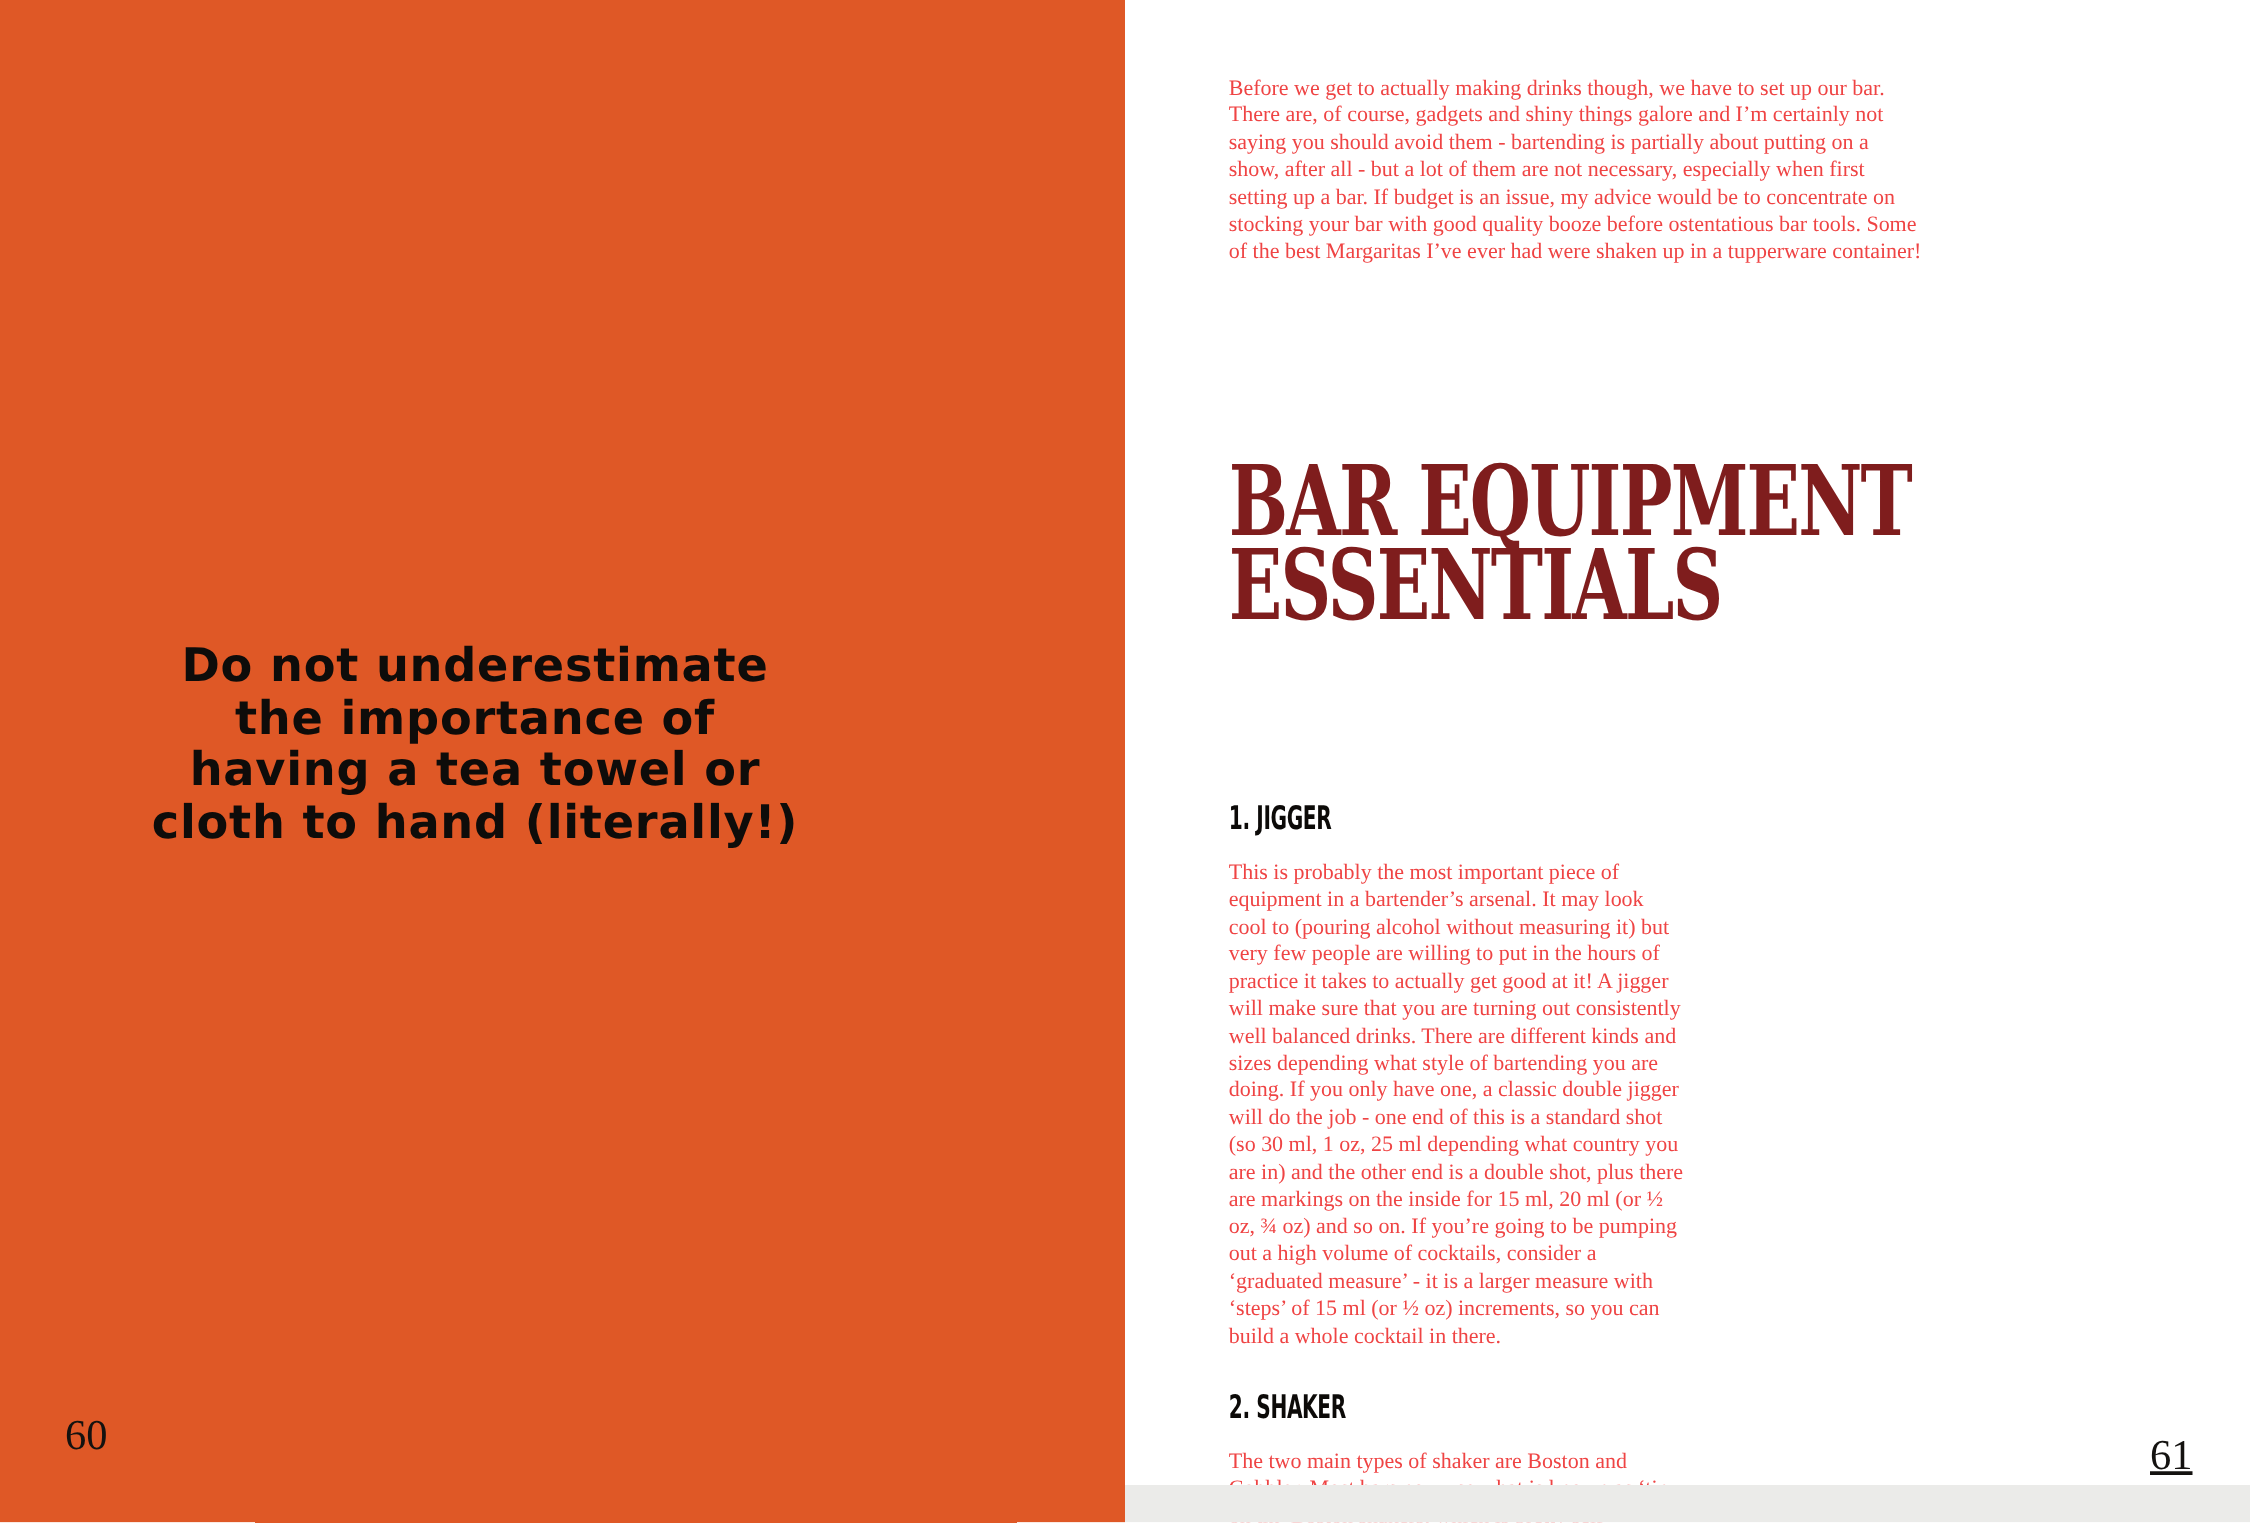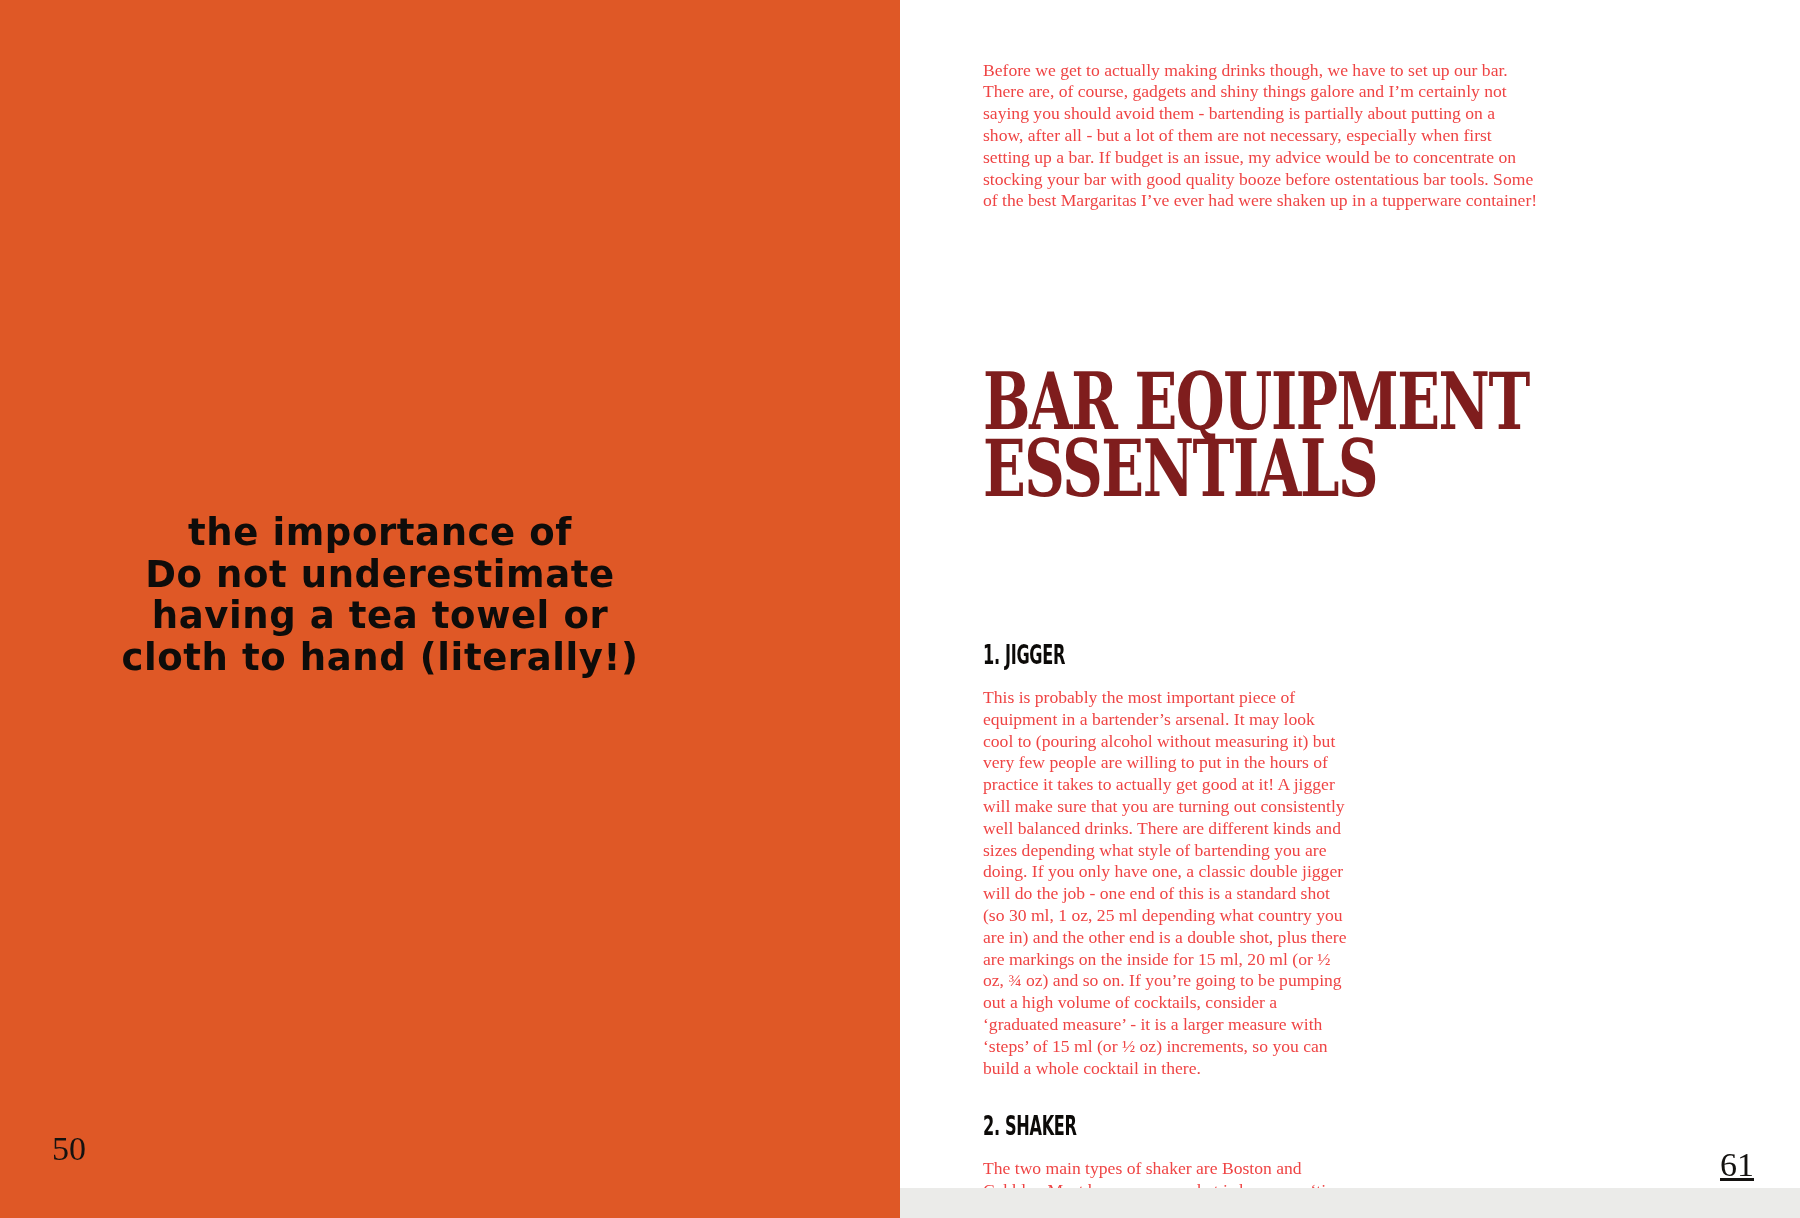--- a/index.html
+++ b/index.html
@@ -123,26 +123,26 @@
     background: #ebebe9;
   }
 </style>
 </head>
 <body>
 
 <div class="spread">
 
   <div class="page-left">
     <div class="quote-block">
+      <div>Do not underestimate</div>
       <div>the importance of</div>
-      <div>Do not underestimate</div>
       <div>having a tea towel or</div>
       <div>cloth to hand (literally!)</div>
     </div>
-    <div class="pagenum pagenum-left">50</div>
+    <div class="pagenum pagenum-left">60</div>
   </div>
 
   <div class="page-right">
 
     <p class="body-serif intro">Before we get to actually making drinks though, we have to set up our bar. There are, of course, gadgets and shiny things galore and I’m certainly not saying you should avoid them - bartending is partially about putting on a show, after all - but a lot of them are not necessary, especially when first setting up a bar. If budget is an issue, my advice would be to concentrate on stocking your bar with good quality booze before ostentatious bar tools. Some of the best Margaritas I’ve ever had were shaken up in a tupperware container!</p>
 
     <div class="heading">
       <div class="heading-line">BAR EQUIPMENT</div>
       <div class="heading-line">ESSENTIALS</div>
     </div>

